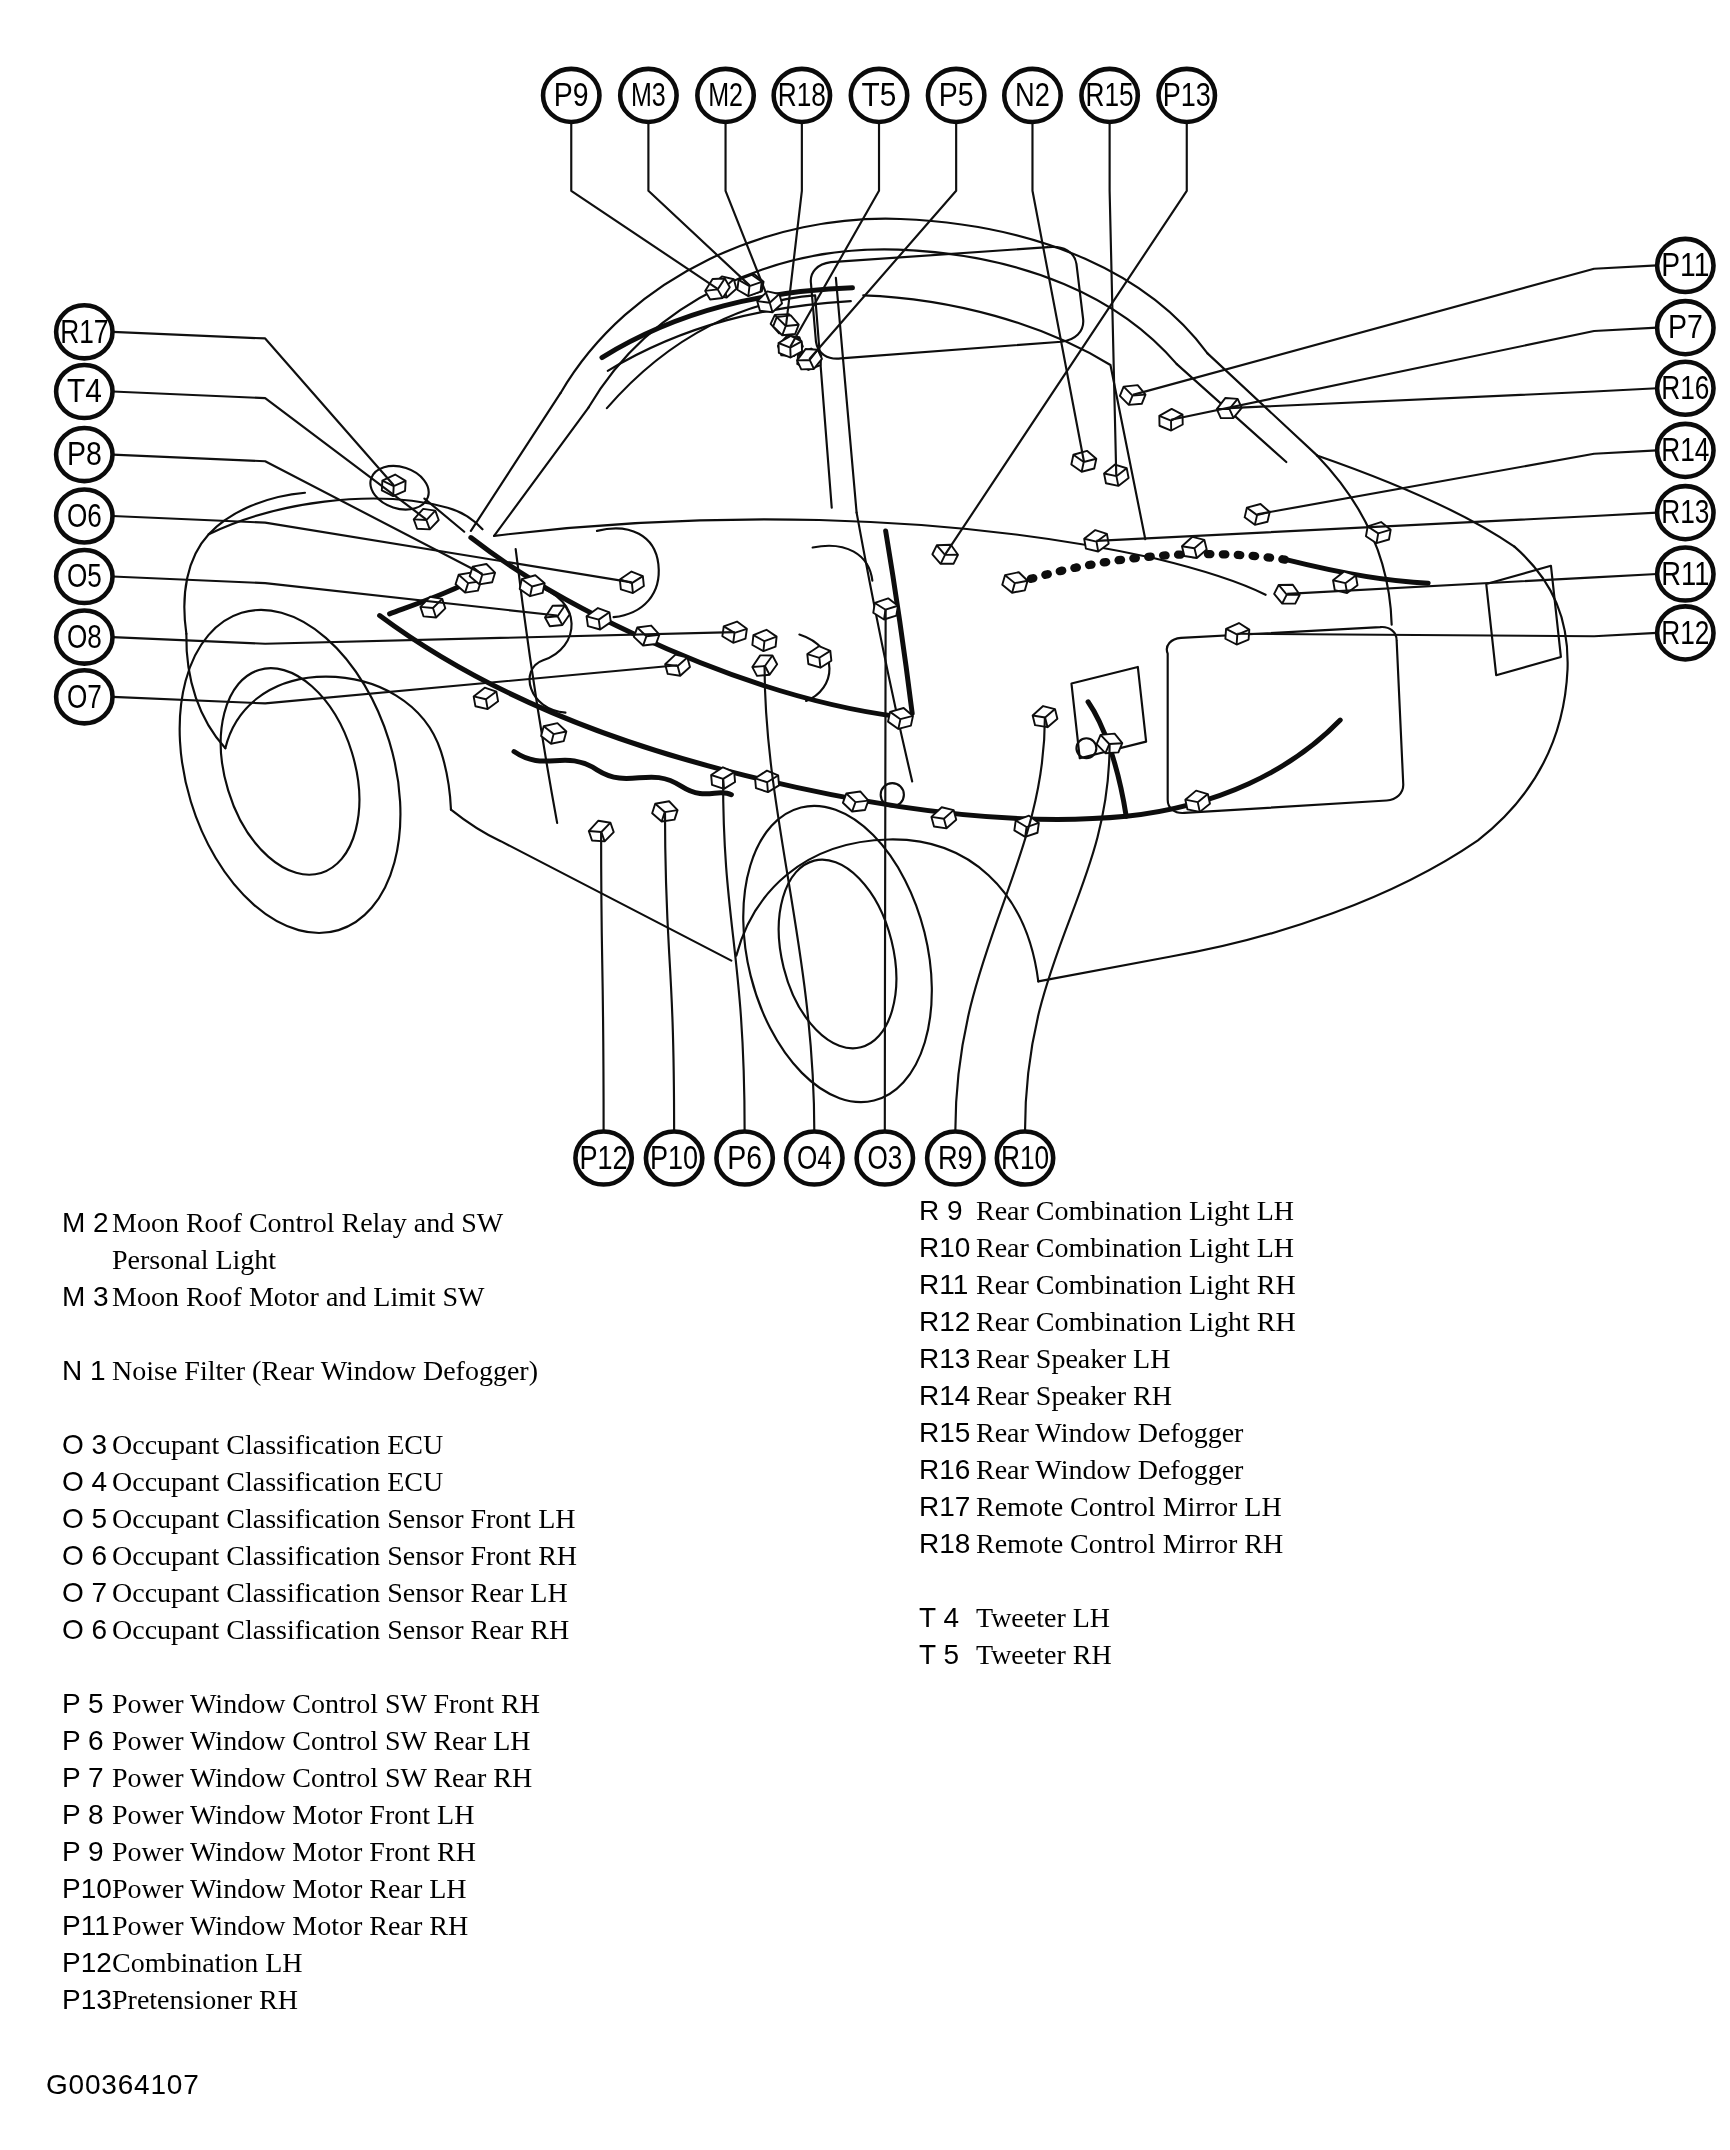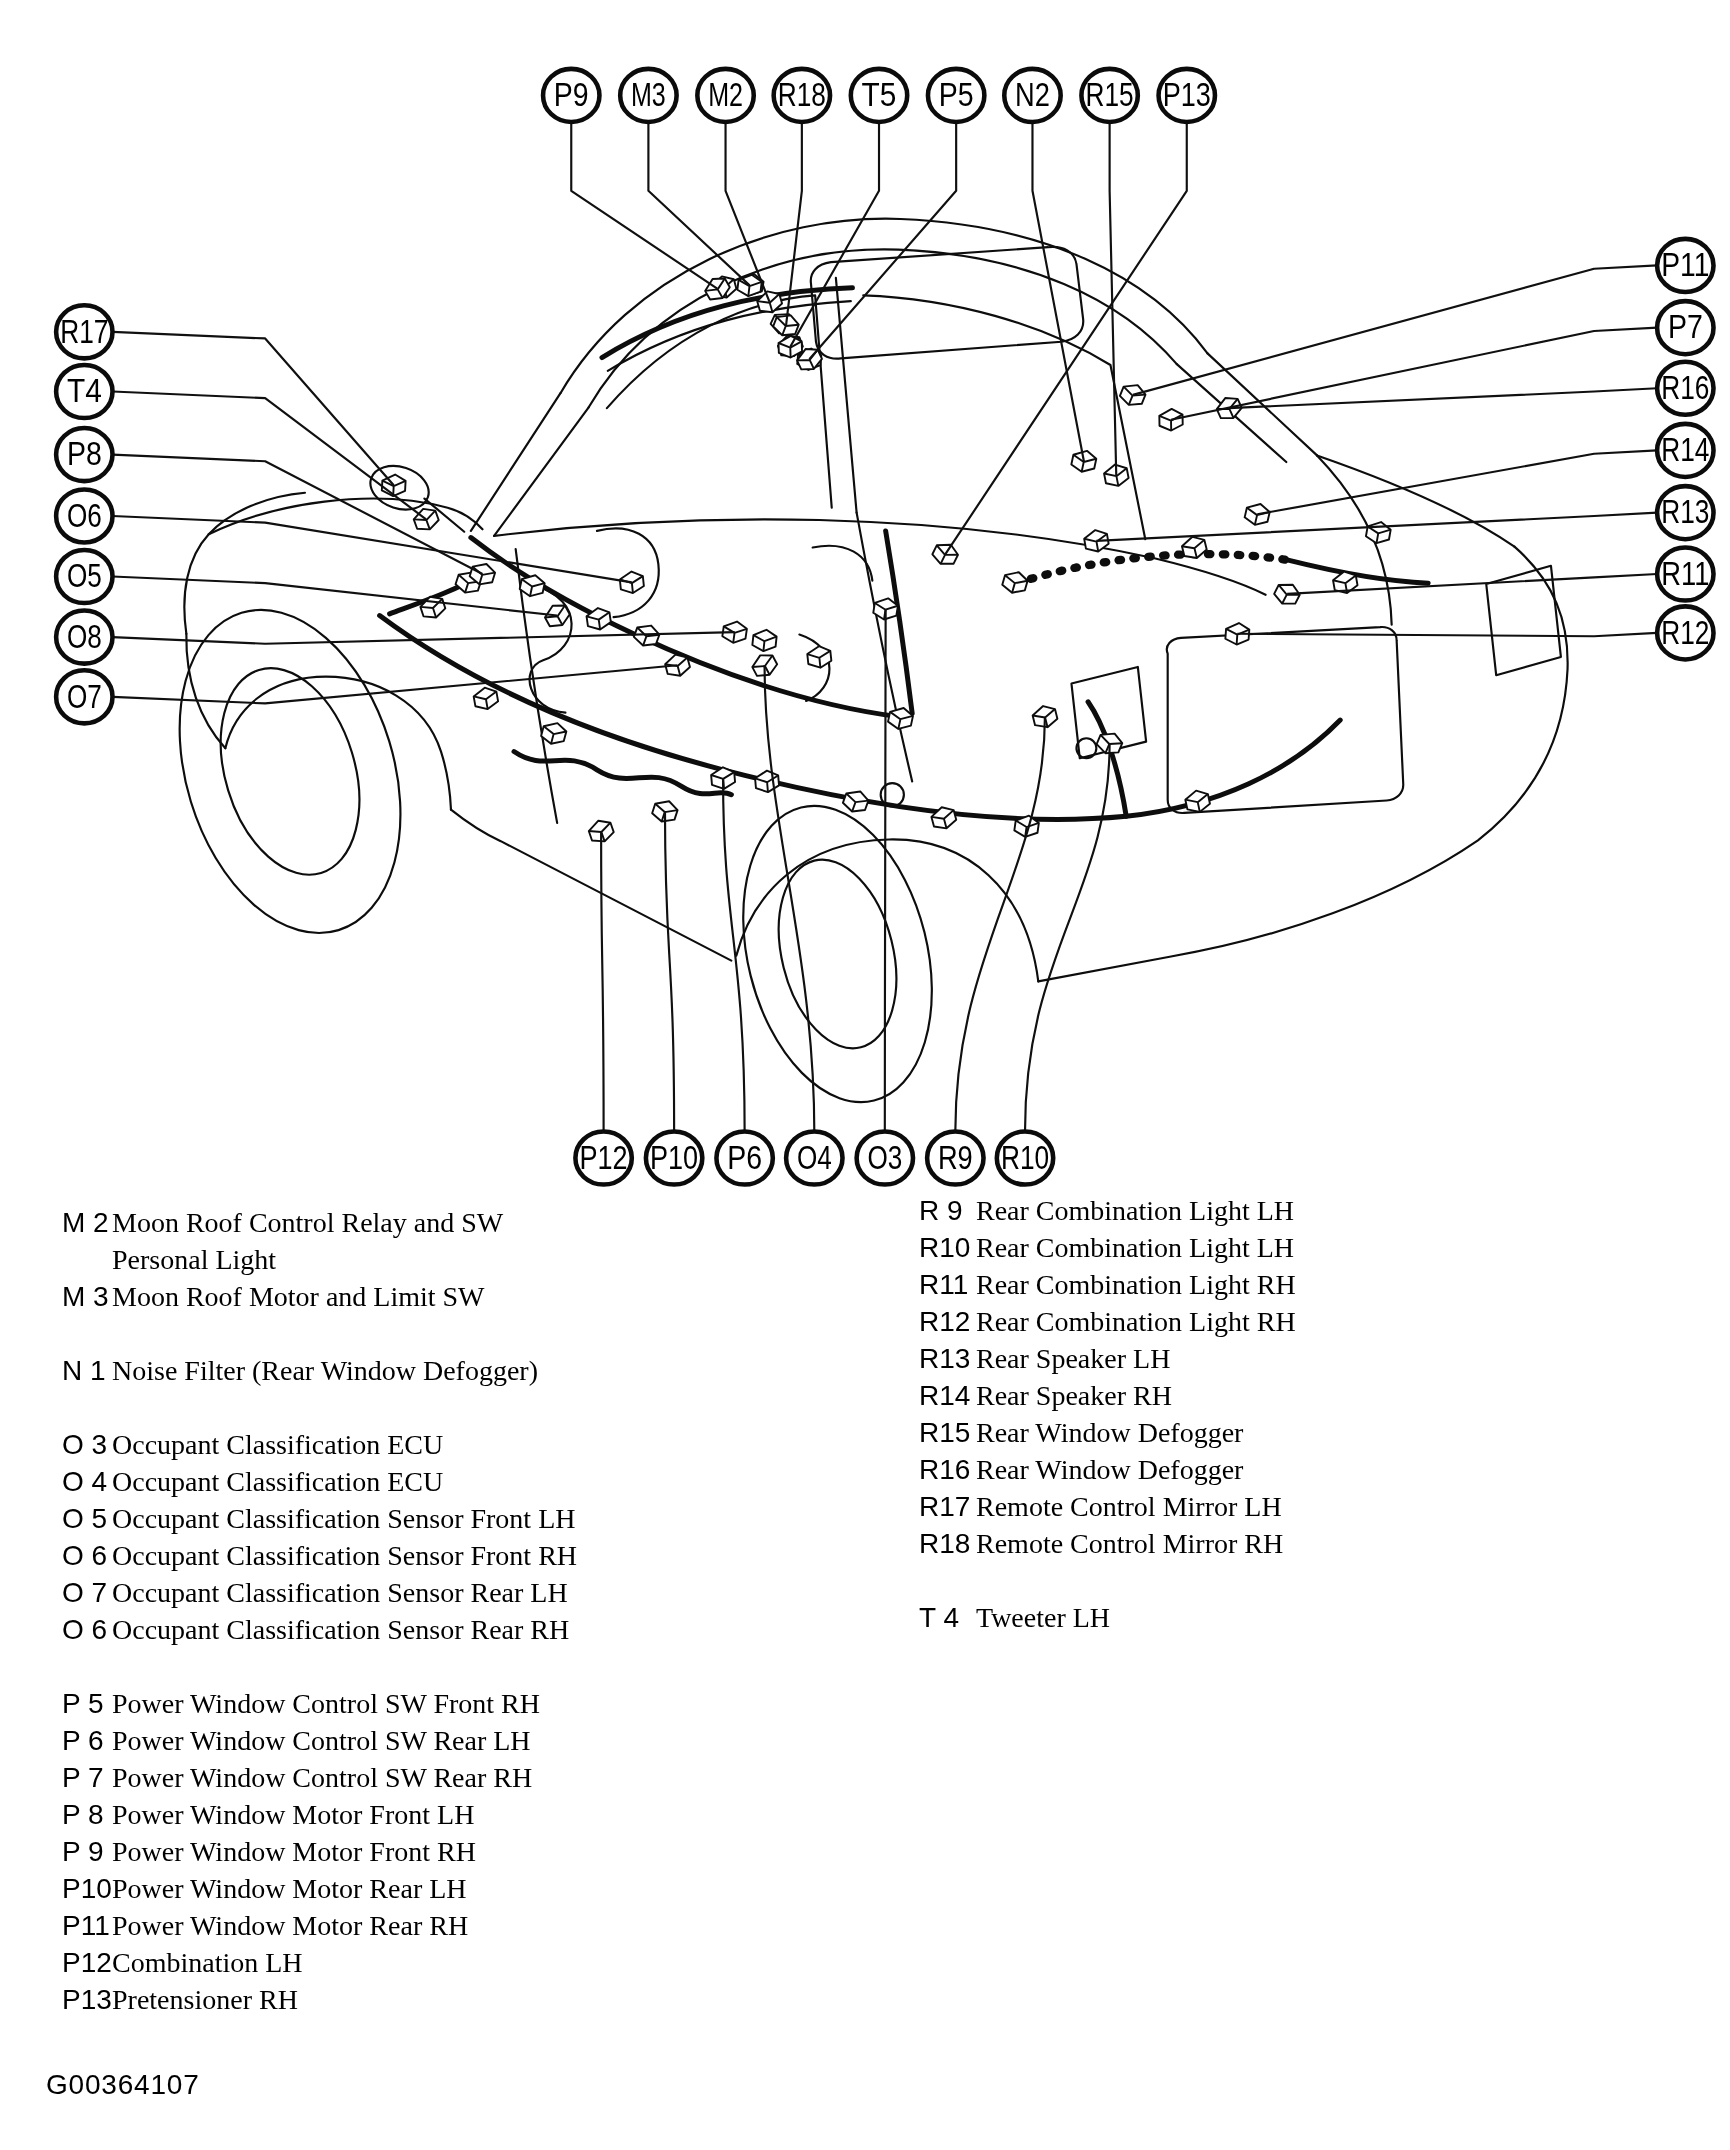--- a/index.html
+++ b/index.html
@@ -576,17 +576,21 @@
         <span class="ldesc">Remote Control Mirror LH</span>
       </div>
       <div class="lrow">
         <span class="lcode">R18</span>
         <span class="ldesc">Remote Control Mirror RH</span>
       </div>
       <div class="lrow gap">
         <span class="lcode">T 4</span>
         <span class="ldesc">Tweeter LH</span>
       </div>
+      <div class="lrow">
+        <span class="lcode">T 5</span>
+        <span class="ldesc">Tweeter RH</span>
+      </div>
     </div>
 
   <div class="figure-code">G00364107</div>
 </div>
 
 
 </body></html>

